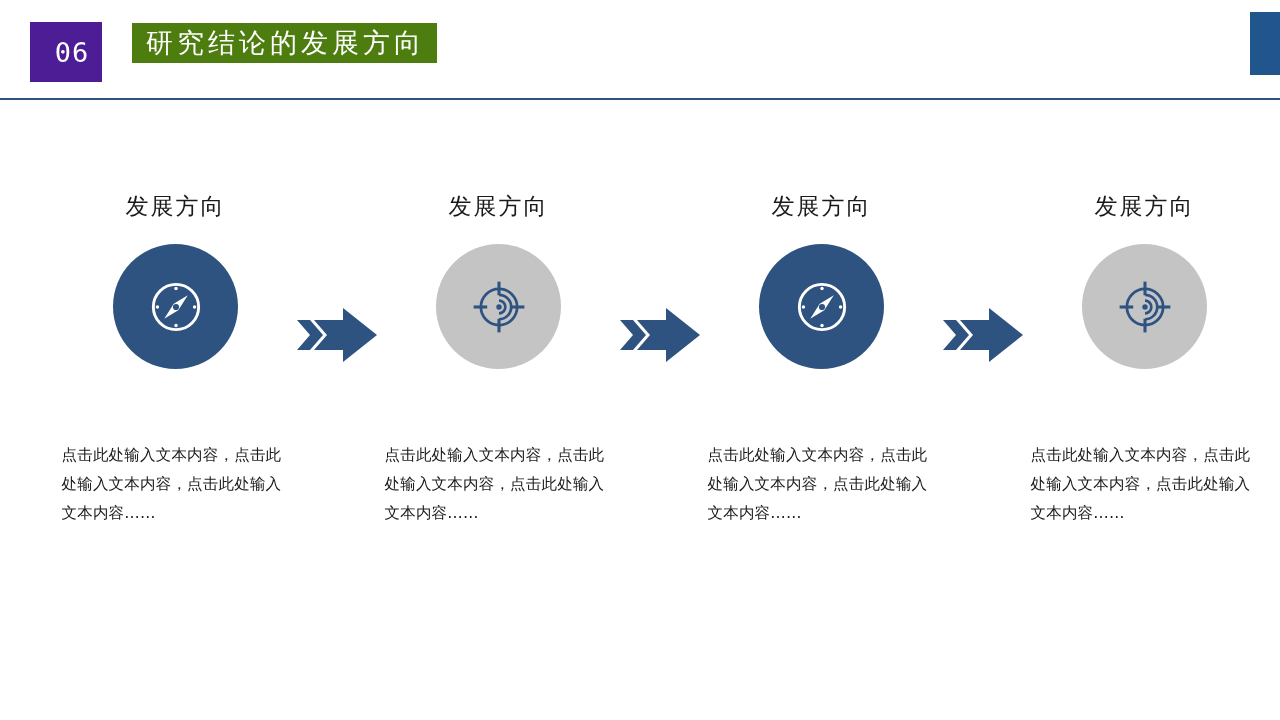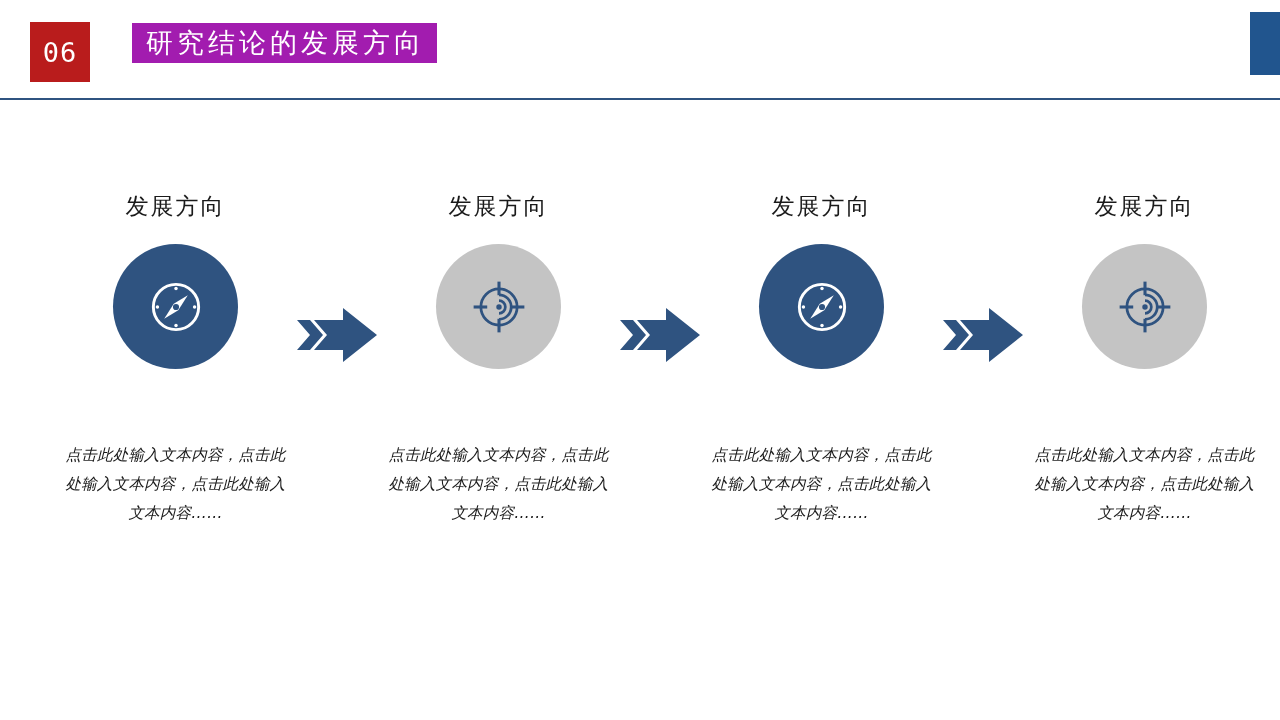--- a/index.html
+++ b/index.html
@@ -22,37 +22,38 @@
     height: 720px;
     background: #ffffff;
   }
 
   .num-badge {
     position: absolute;
     left: 30px;
     top: 22px;
     width: 60px;
     height: 60px;
-    background: #b91c1c;
+    background: #4c1d95;
     color: #ffffff;
     display: flex;
     align-items: center;
     justify-content: center;
     font-size: 27px;
     font-family: "DejaVu Sans Mono", monospace;
     letter-spacing: 1px;
     line-height: 1;
+    padding-left: 12px;
   }
 
   .title-banner {
     position: absolute;
     left: 132px;
     top: 23px;
     height: 40px;
-    background: #a21caf;
+    background: #4d7c0f;
     color: #ffffff;
     padding: 0 12px 0 14px;
     display: flex;
     align-items: center;
     font-size: 27px;
     letter-spacing: 4px;
     font-family: "DejaVu Sans", "Liberation Sans", sans-serif;
     white-space: nowrap;
   }
 
@@ -125,27 +126,26 @@
     justify-content: center;
   }
   .circle.blue { background: #2f5380; }
   .circle.gray { background: #c4c4c4; }
 
   .circle svg { display: block; }
 
   .step-desc {
     margin-top: 72px;
     width: 228px;
-    text-align: center;
+    text-align: left;
     font-size: 15.5px;
     line-height: 29px;
     color: #1a1a1a;
     font-family: "DejaVu Sans", "Liberation Serif", serif;
     letter-spacing: 0.2px;
-    font-style: italic;
   }
 
   .connector {
     width: 95px;
     display: flex;
     justify-content: center;
     align-items: flex-start;
     padding-top: 113px;
   }
   .connector svg { display: block; }

